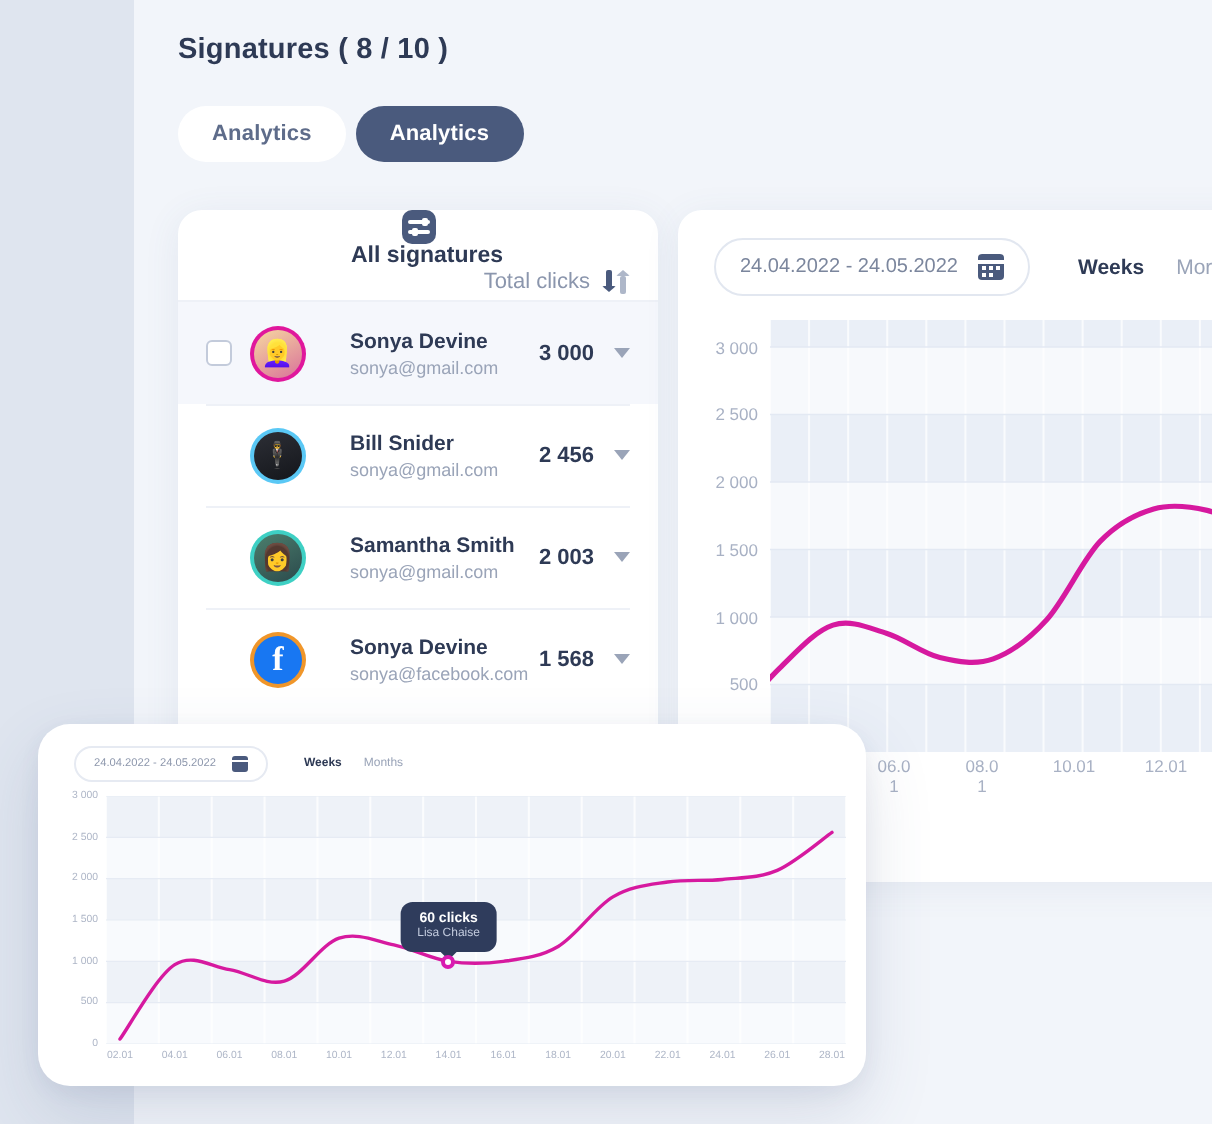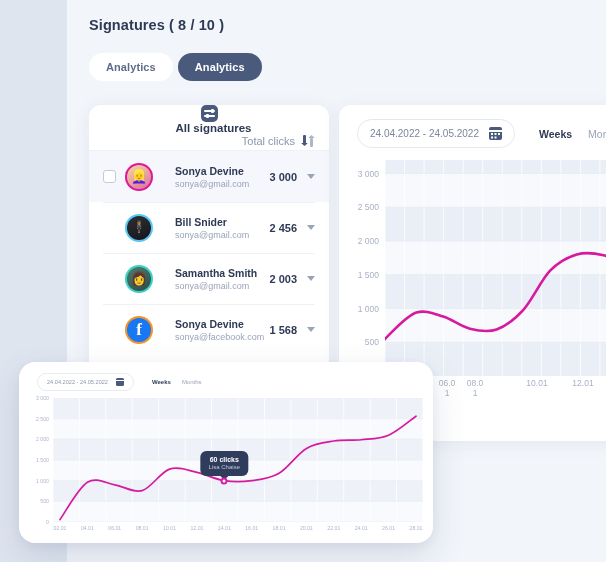--- a/index.html
+++ b/index.html
@@ -368,21 +368,21 @@
             <line x1="0" y1="81" x2="254" y2="81" stroke="#e3e9f3" stroke-width="0.7"></line>
             <line x1="0" y1="114.75" x2="254" y2="114.75" stroke="#e3e9f3" stroke-width="0.7"></line>
             <line x1="0" y1="148.5" x2="254" y2="148.5" stroke="#e3e9f3" stroke-width="0.7"></line>
             <line x1="0" y1="182.25" x2="254" y2="182.25" stroke="#e3e9f3" stroke-width="0.7"></line>
             <path d="M -22.00 204.53 C -17.55 199.46, -4.18 182.81, 4.73 174.15 C 13.64 165.49, 22.55 155.48, 31.45 152.55 C 40.36 149.63, 49.27 153.90, 58.18 156.60 C 67.09 159.30, 76.00 166.61, 84.91 168.75 C 93.82 170.89, 102.73 172.58, 111.64 169.43 C 120.55 166.28, 129.45 159.64, 138.36 149.85 C 147.27 140.06, 156.18 119.92, 165.09 110.70 C 174.00 101.48, 182.91 97.09, 191.82 94.50 C 200.73 91.91, 209.64 93.15, 218.55 95.18 C 227.45 97.20, 236.36 102.83, 245.27 106.65 C 254.18 110.48, 267.55 116.21, 272.00 118.13" fill="none" stroke="#d6199f" stroke-width="2.6" stroke-linecap="round"></path>
           </svg>
       </div>
       <div class="xlabels" id="main-xlabels">
           <span style="left: 18px; width: 22px;">04.0<br>1</span>
           <span style="left: 62px; width: 22px;">06.0<br>1</span>
-          <span style="left: 90px; width: 22px;">08.0<br>1</span>
+          <span style="left: 106px; width: 22px;">08.0<br>1</span>
           <span style="left: 152px;">10.01</span>
           <span style="left: 198px;">12.01</span>
         </div>
     </div>
   </div>
 
   <div class="float-card">
     <div class="f-toolbar">
       <div class="f-date-pill">
         <span class="f-date-text">24.04.2022 - 24.05.2022</span>

